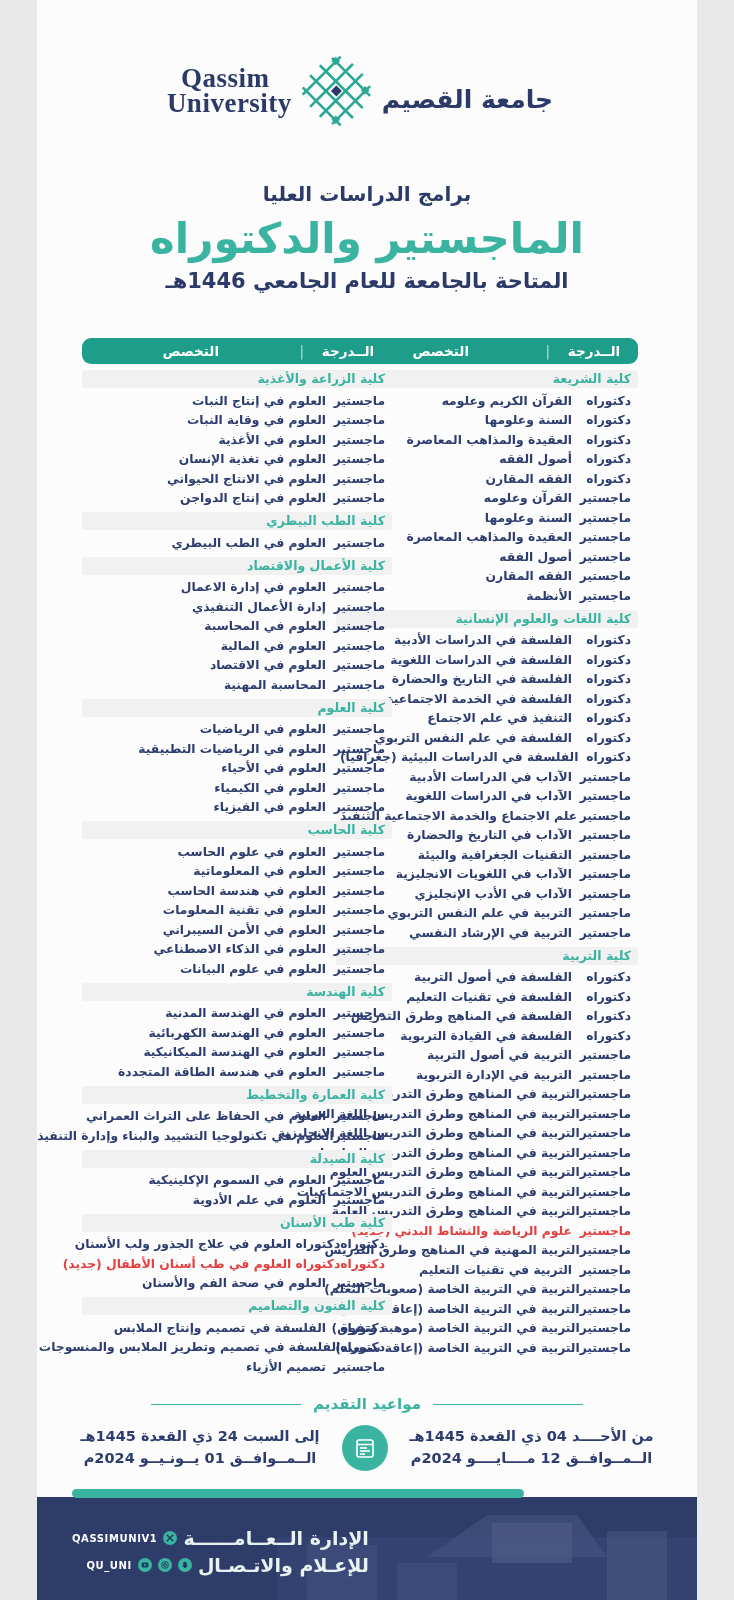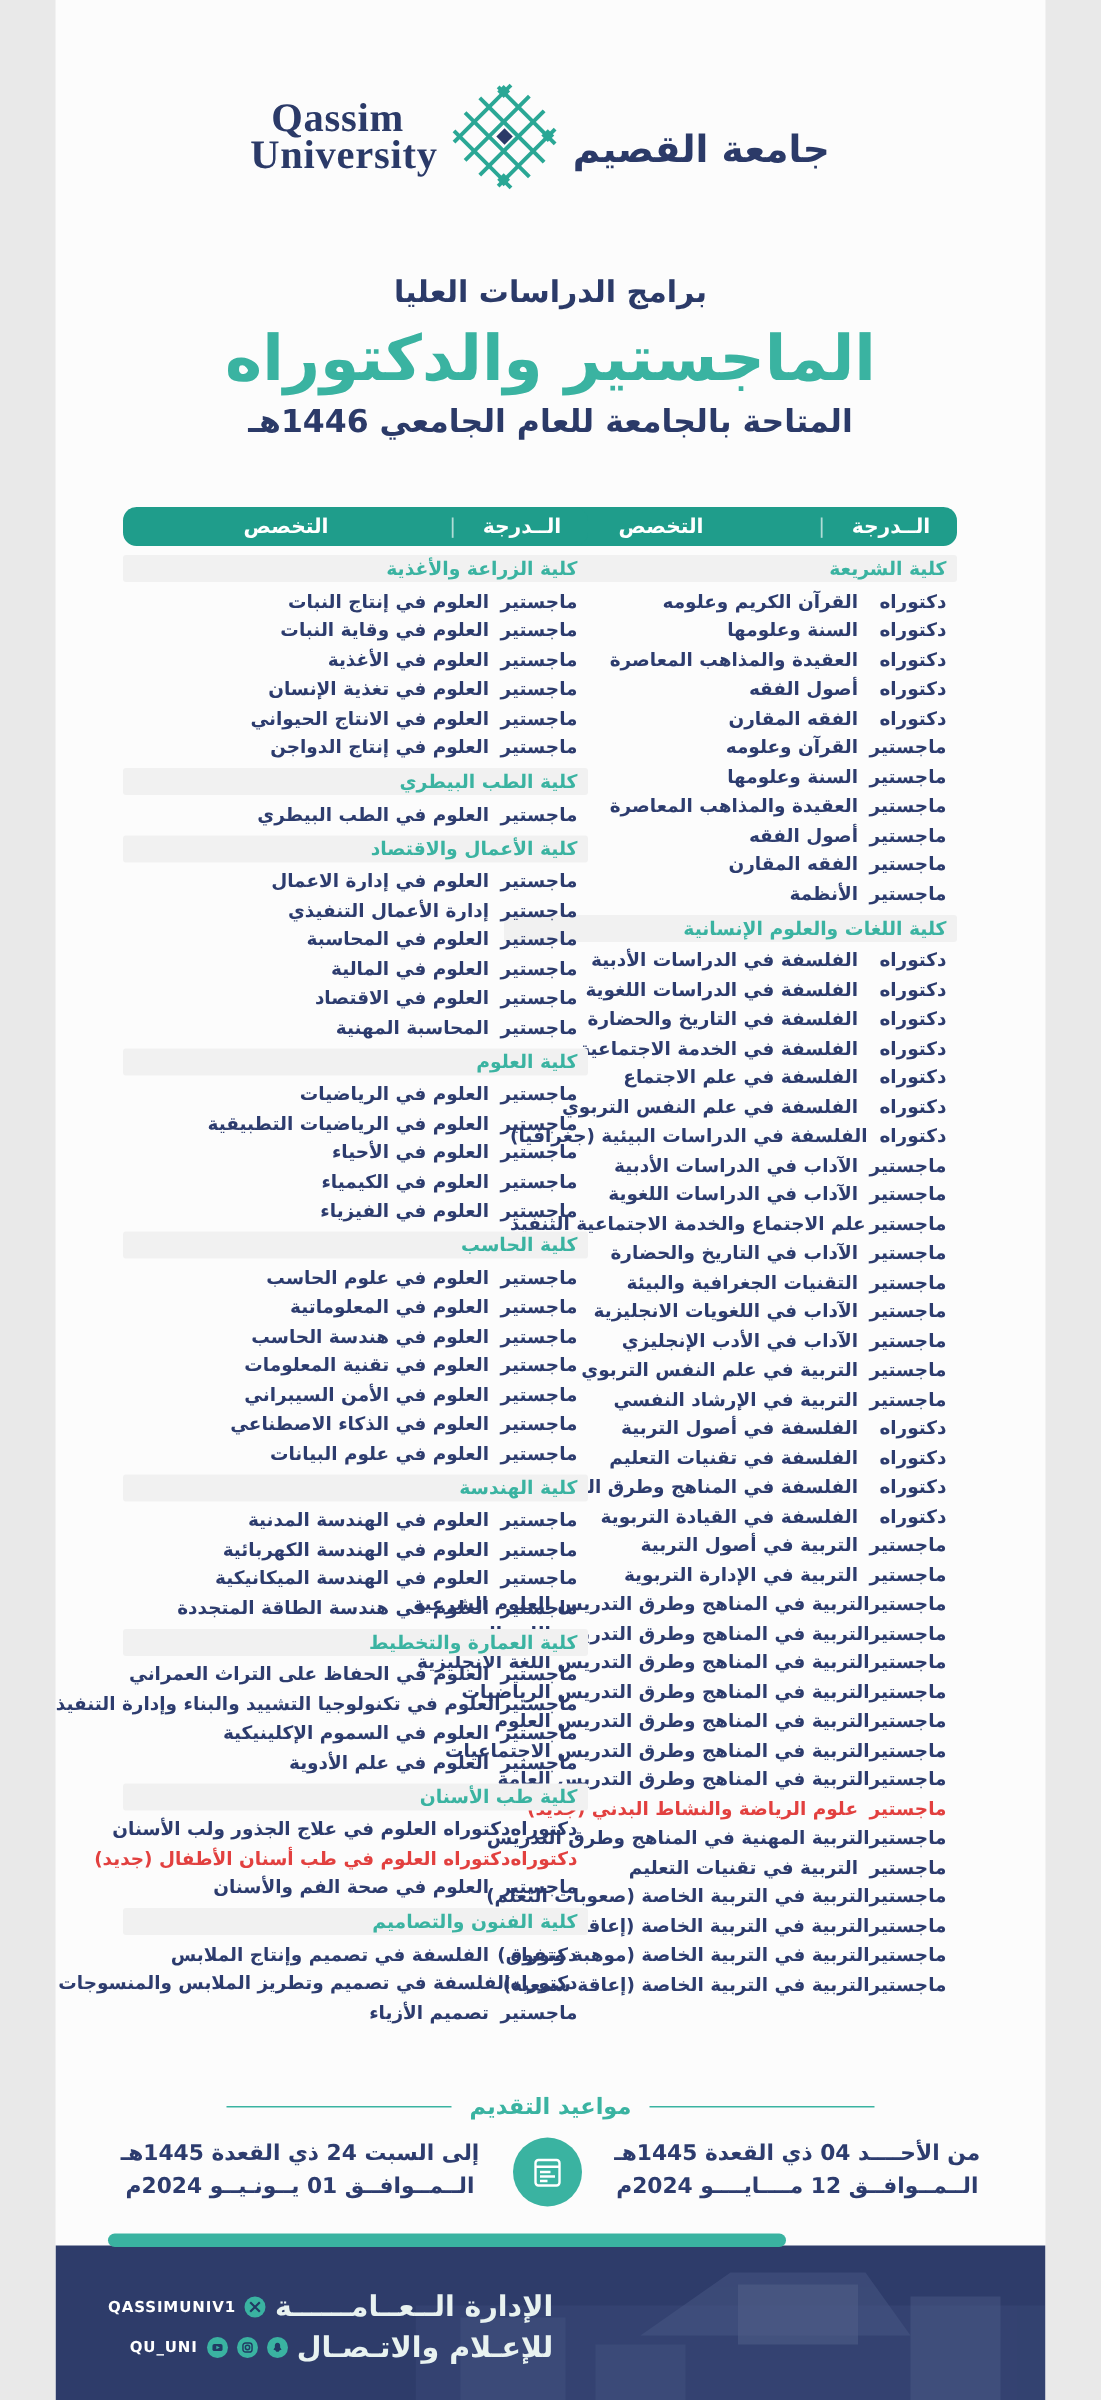--- a/index.html
+++ b/index.html
@@ -166,21 +166,21 @@
         <div class="trow">
           <div class="deg">دكتوراه</div>
           <div class="spec">الفلسفة في التاريخ والحضارة</div>
         </div>
         <div class="trow">
           <div class="deg">دكتوراه</div>
           <div class="spec">الفلسفة في الخدمة الاجتماعية</div>
         </div>
         <div class="trow">
           <div class="deg">دكتوراه</div>
-          <div class="spec">الفلسفة في علم الاجتماع</div>
+          <div class="spec">التنفيذ في علم الاجتماع</div>
         </div>
         <div class="trow">
           <div class="deg">دكتوراه</div>
           <div class="spec">الفلسفة في علم النفس التربوي</div>
         </div>
         <div class="trow">
           <div class="deg">دكتوراه</div>
           <div class="spec">الفلسفة في الدراسات البيئية (جغرافيا)</div>
         </div>
         <div class="trow">
@@ -212,20 +212,21 @@
           <div class="spec">الآداب في الأدب الإنجليزي</div>
         </div>
         <div class="trow">
           <div class="deg">ماجستير</div>
           <div class="spec">التربية في علم النفس التربوي</div>
         </div>
         <div class="trow">
           <div class="deg">ماجستير</div>
           <div class="spec">التربية في الإرشاد النفسي</div>
         </div>
+        <div class="section-bar">كلية التربية</div>
         <div class="trow">
           <div class="deg">دكتوراه</div>
           <div class="spec">الفلسفة في أصول التربية</div>
         </div>
         <div class="trow">
           <div class="deg">دكتوراه</div>
           <div class="spec">الفلسفة في تقنيات التعليم</div>
         </div>
         <div class="trow">
           <div class="deg">دكتوراه</div>
@@ -433,20 +434,21 @@
         </div>
         <div class="section-bar">كلية العمارة والتخطيط</div>
         <div class="trow">
           <div class="deg">ماجستير</div>
           <div class="spec">العلوم في الحفاظ على التراث العمراني</div>
         </div>
         <div class="trow">
           <div class="deg">ماجستير</div>
           <div class="spec">العلوم في تكنولوجيا التشييد والبناء وإدارة التنفيذ</div>
         </div>
+        <div class="section-bar">كلية الصيدلة</div>
         <div class="trow">
           <div class="deg">ماجستير</div>
           <div class="spec">العلوم في السموم الإكلينيكية</div>
         </div>
         <div class="trow">
           <div class="deg">ماجستير</div>
           <div class="spec">العلوم في علم الأدوية</div>
         </div>
         <div class="section-bar">كلية طب الأسنان</div>
         <div class="trow">

